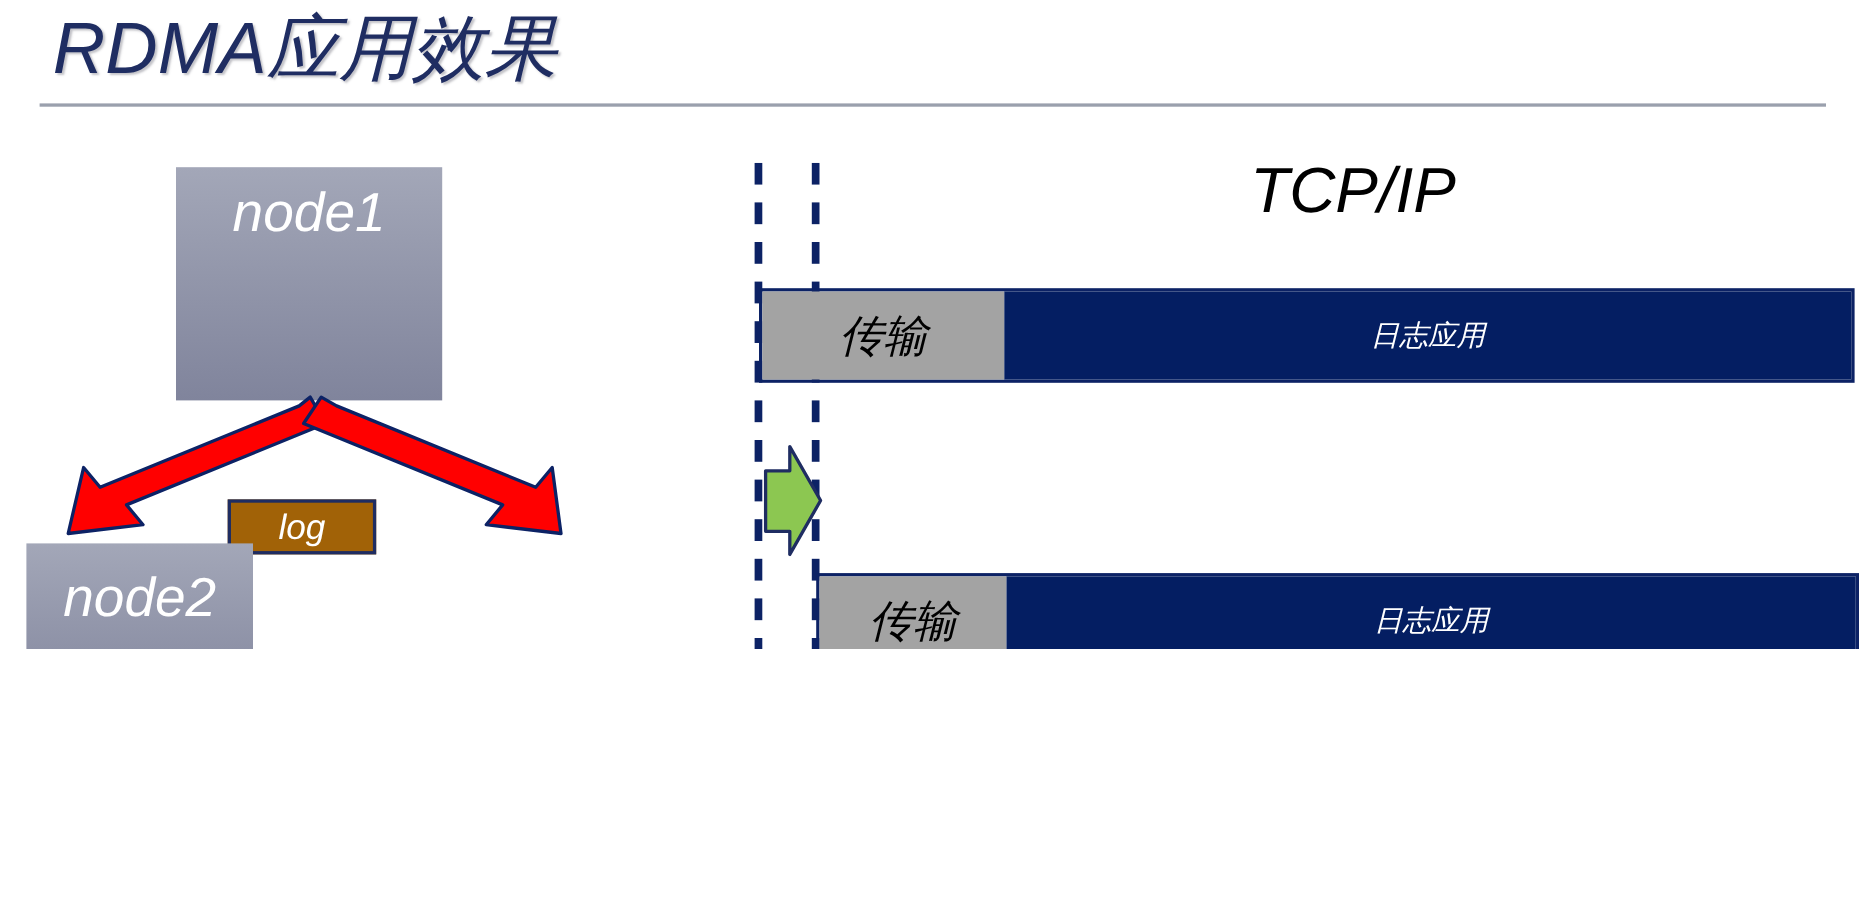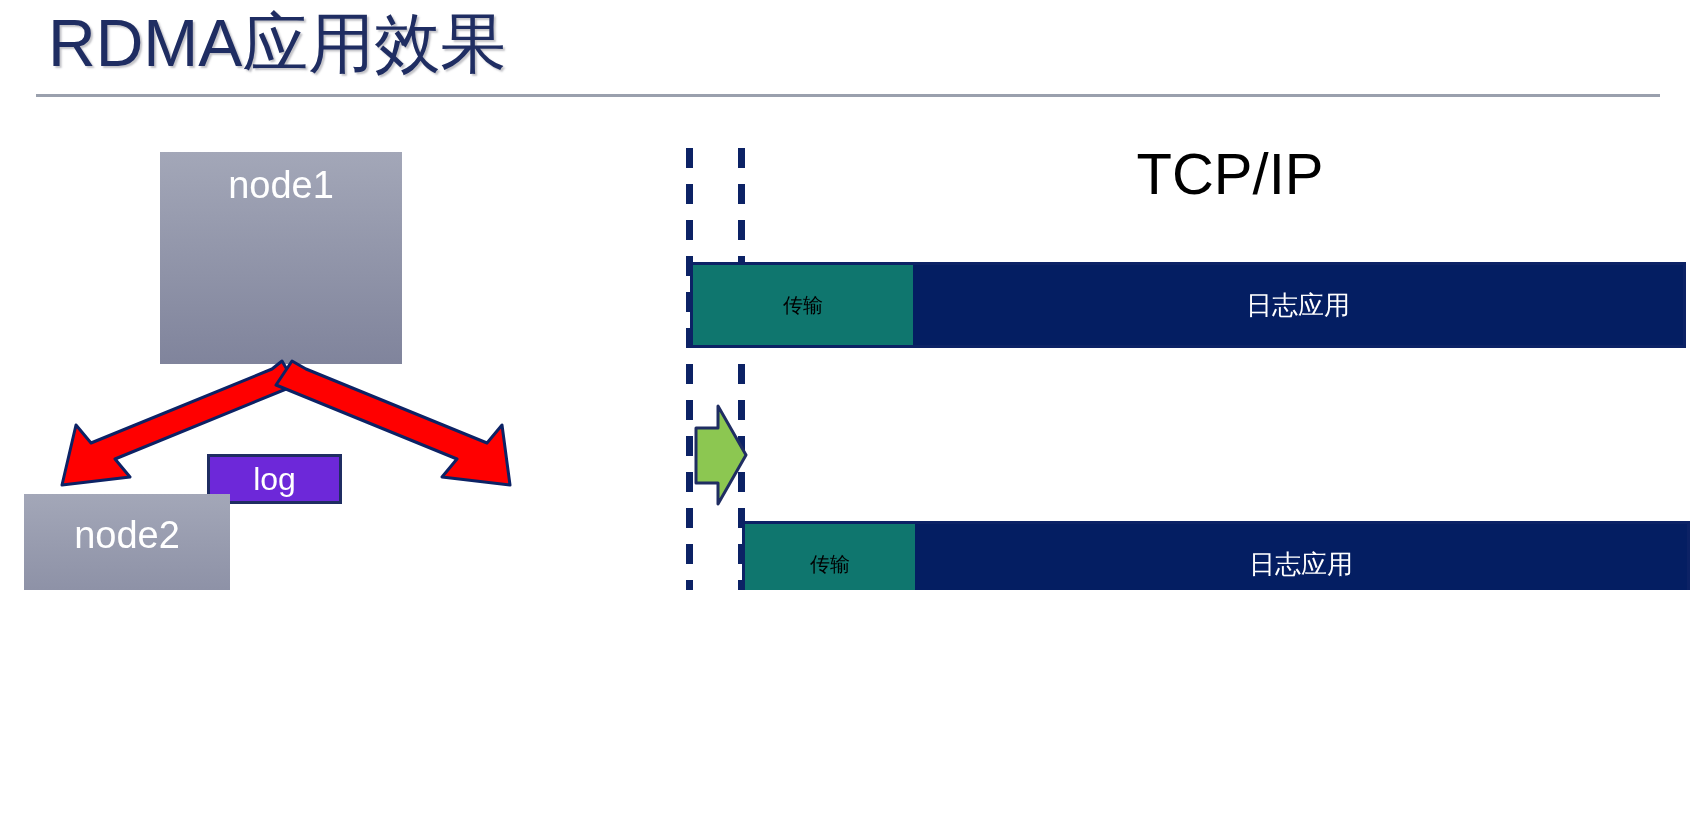--- a/index.html
+++ b/index.html
@@ -9,20 +9,21 @@
   }
   body {
     font-family: "Liberation Sans", sans-serif;
   }
   #slide {
     position: relative;
     width: 1696px;
     height: 590px;
     background: #ffffff;
     overflow: hidden;
+    font-style: italic;
   }
 
   
   #title {
     position: absolute;
     left: 48px;
     top: 2px;
     font-size: 66px;
     line-height: 82px;
     color: #1f2d62;
@@ -37,21 +38,21 @@
     width: 1624px;
     height: 3px;
     background: #9aa0ad;
   }
 
   
   .node-box {
     position: absolute;
     background: linear-gradient(to bottom, #a3a7b8 0%, #9397ab 45%, #80849c 100%);
     color: #ffffff;
-    font-size: 38px;
+    font-size: 50px;
     text-align: center;
     box-sizing: border-box;
   }
   #node1 {
     left: 160px; top: 152px;
     width: 242px; height: 212px;
     padding-top: 12px;
   }
   #node2 {
     left: 0px; top: 494px;
@@ -61,21 +62,21 @@
   }
   #node3 {
     left: 337px; top: 494px;
     width: 233px; height: 160px;
     padding-top: 20px;
   }
   #log-box {
     position: absolute;
     left: 207px; top: 454px;
     width: 135px; height: 50px;
-    background: #6d28d9;
+    background: #a16207;
     border: 3px solid #1f2d62;
     box-sizing: border-box;
     color: #ffffff;
     font-size: 32px;
     text-align: center;
     line-height: 44px;
   }
   #arrows-svg {
     position: absolute;
     left: 0px; top: 355px;
@@ -105,23 +106,23 @@
   #tcpip-label { left: 960px; top: 140px; width: 540px; }
   #rdma-label  { left: 960px; top: 432px; width: 540px; }
 
   .bar-row {
     position: absolute;
     display: flex;
     border: 3px solid #0c2265;
     box-sizing: border-box;
   }
   .bar-transmit {
-    background: #0f766e;
+    background: #a3a3a3;
     color: #000000;
-    font-size: 20px;
+    font-size: 40px;
     display: flex;
     align-items: center;
     justify-content: center;
     box-sizing: border-box;
   }
   .bar-app {
     background: #041e62;
     color: #ffffff;
     font-size: 26px;
     display: flex;

